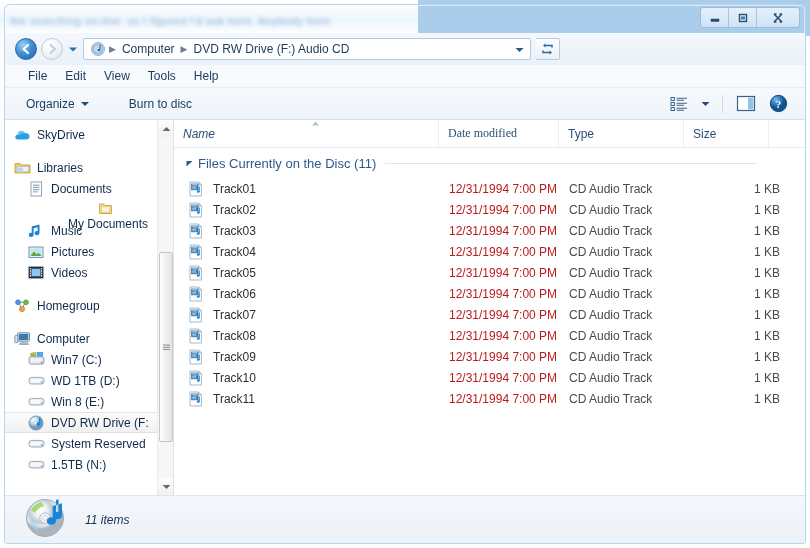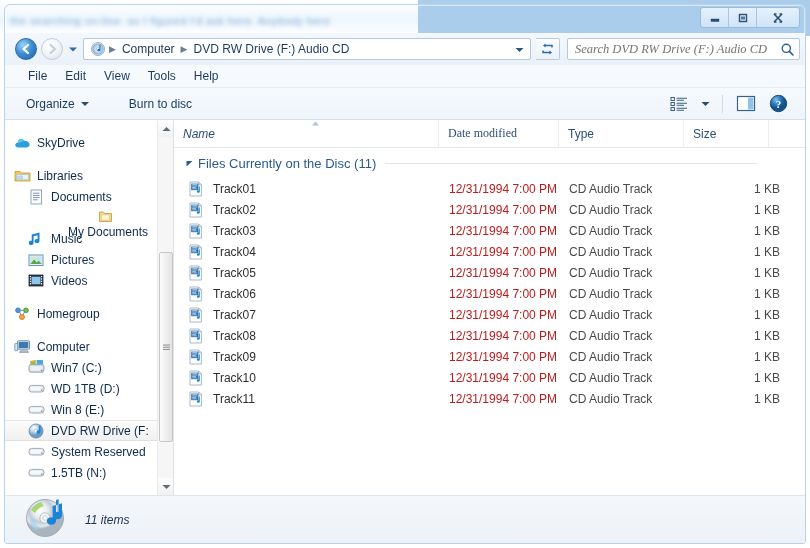--- a/index.html
+++ b/index.html
@@ -419,29 +419,20 @@
 
     <div id="refresh">
       <svg width="15" height="14" viewBox="0 0 15 14">
         <path d="M3 8.5 L3 10.5 L10.5 10.5" stroke="#2a6ca8" stroke-width="1.5" fill="none"></path>
         <path d="M9.5 8.6 L12 10.5 L9.5 12.4 Z" fill="#2a6ca8"></path>
         <path d="M12 5.5 L12 3.5 L4.5 3.5" stroke="#2a6ca8" stroke-width="1.5" fill="none"></path>
         <path d="M5.5 1.6 L3 3.5 L5.5 5.4 Z" fill="#2a6ca8"></path>
       </svg>
     </div>
 
-    <div id="searchbox">
-      <input id="search-input" type="text" placeholder="Search DVD RW Drive (F:) Audio CD" style="">
-      <span style="display:flex;align-items:center;">
-        <svg width="15" height="15" viewBox="0 0 15 15">
-          <circle cx="6.3" cy="6.3" r="4.1" fill="none" stroke="#2a5f96" stroke-width="1.4"></circle>
-          <path d="M9.4 9.4 L13 13" stroke="#2a5f96" stroke-width="1.6" stroke-linecap="round"></path>
-        </svg>
-      </span>
-    </div>
   </div>
 
   <div id="menubar">
     <span class="menuitem">File</span>
     <span class="menuitem">Edit</span>
     <span class="menuitem">View</span>
     <span class="menuitem">Tools</span>
     <span class="menuitem">Help</span>
   </div>
 
@@ -490,21 +481,21 @@
             </defs>
           <text x="9.5" y="13.6" font-family="Liberation Serif, serif" font-size="11" font-weight="bold" fill="#ffffff" text-anchor="middle">?</text>
         </svg>
       </span>
     </span>
   </div>
 
   <div id="body">
 
     <div id="navpane">
-      <div id="nav-list" style="padding-top:12px;">
+      <div id="nav-list" style="padding-top:4px;">
           <div class="navitem">
             <span class="ni-icon">
               <svg width="17" height="14" viewBox="0 0 17 14">
                 <path d="M4.5 11.5 C2 11.5 1 10 1.3 8.5 C1.6 7.2 2.9 6.6 3.8 6.7 C3.7 4.6 5.3 3 7.3 3 C9 3 10.2 4 10.7 5.2 C12.6 4.6 14.8 5.7 15.4 7.6 C16 9.4 14.8 11.5 12.6 11.5 Z" fill="#2a9ee0"></path>
                 <path d="M3.8 6.7 C3.7 4.6 5.3 3 7.3 3 C9 3 10.2 4 10.7 5.2 C9 5 7 5.6 6 7 Z" fill="#5fc3f2"></path>
               </svg>
             </span>
             <span>SkyDrive</span>
           </div>
           <div class="navgap"></div>

